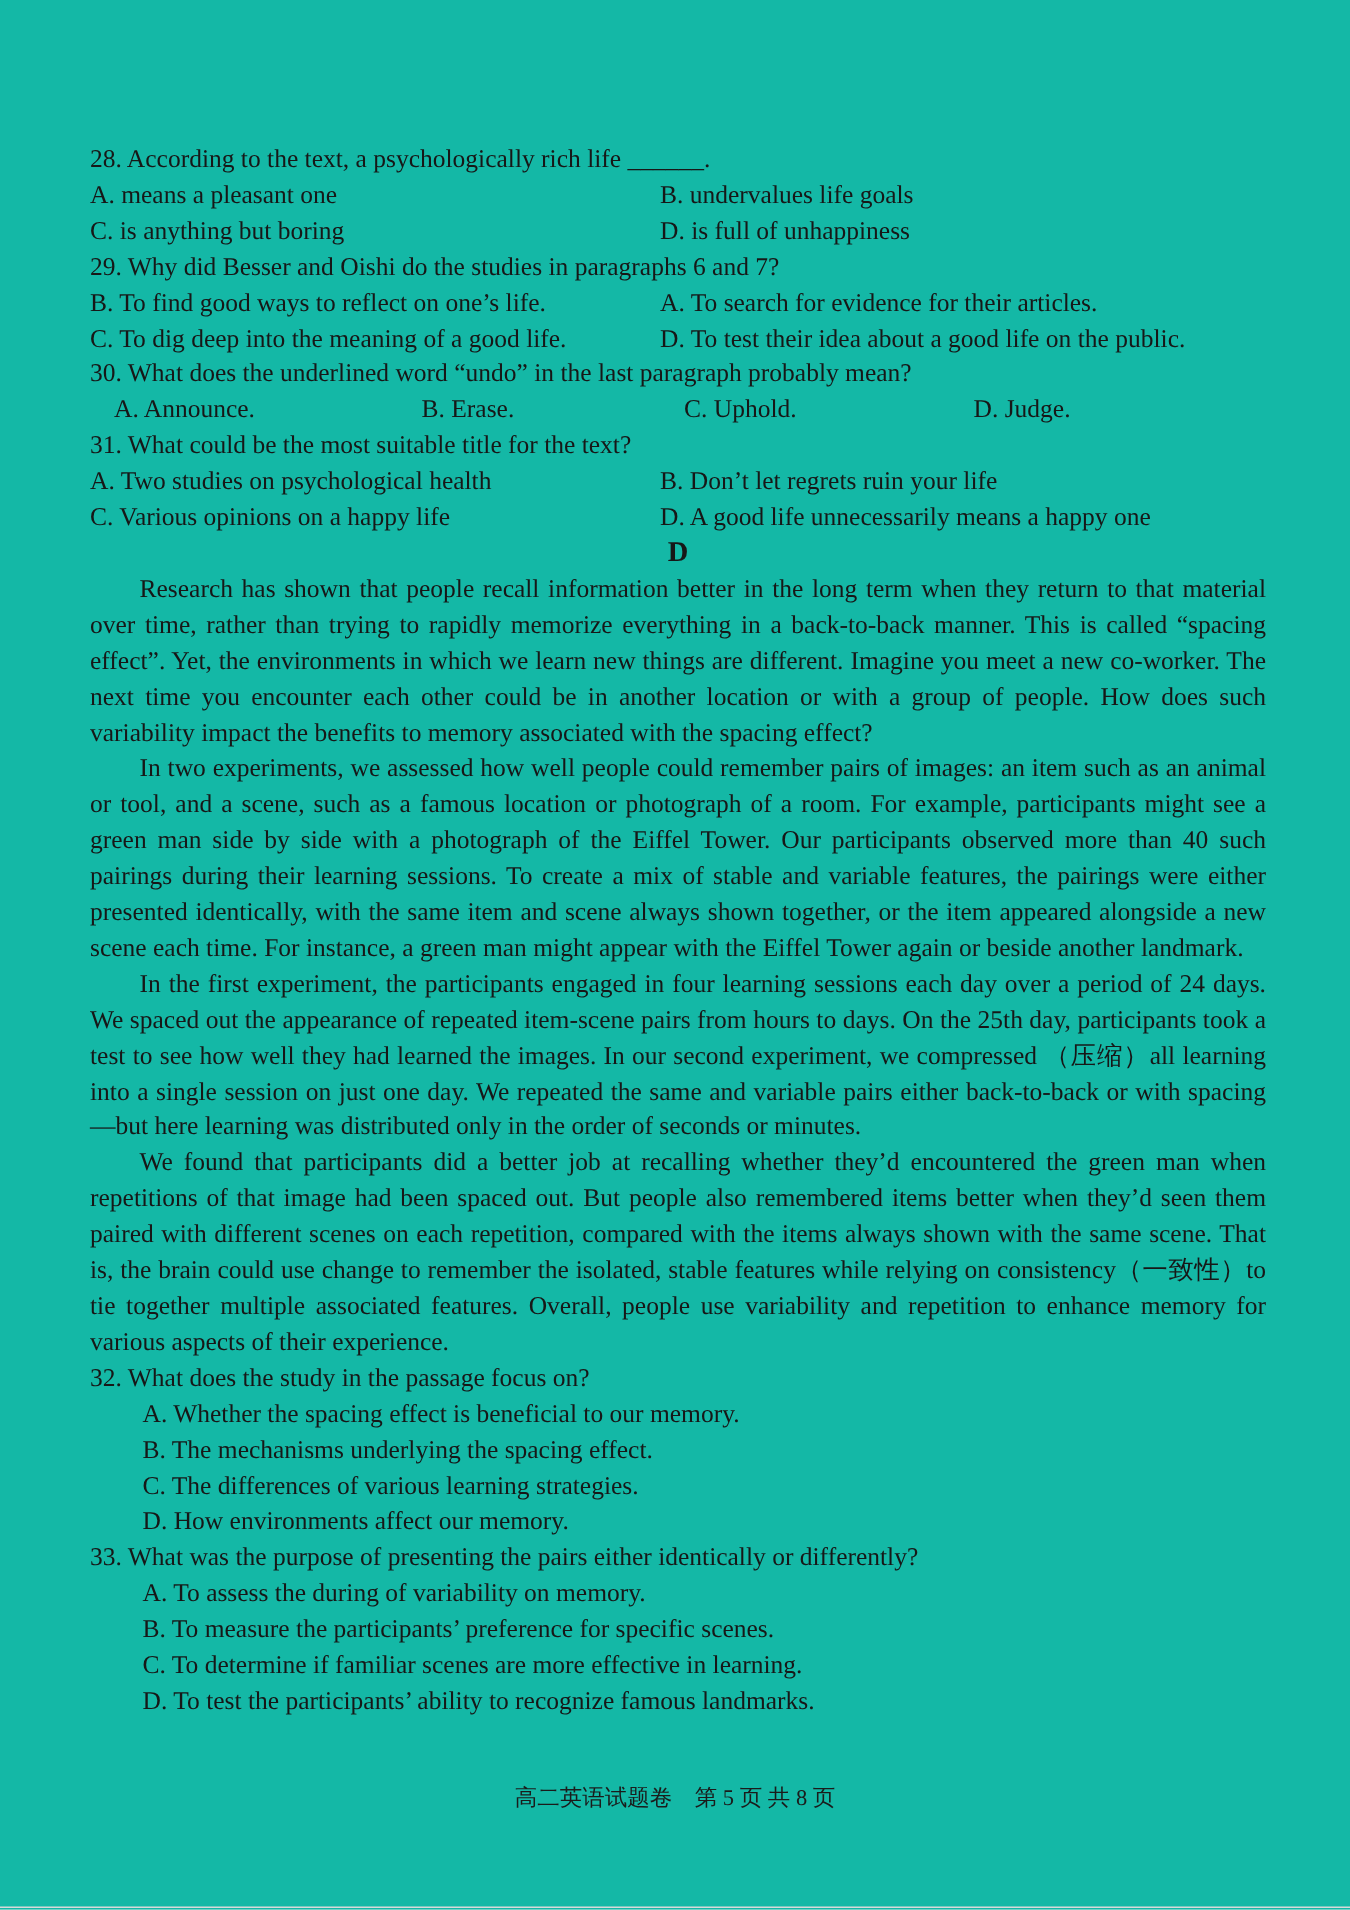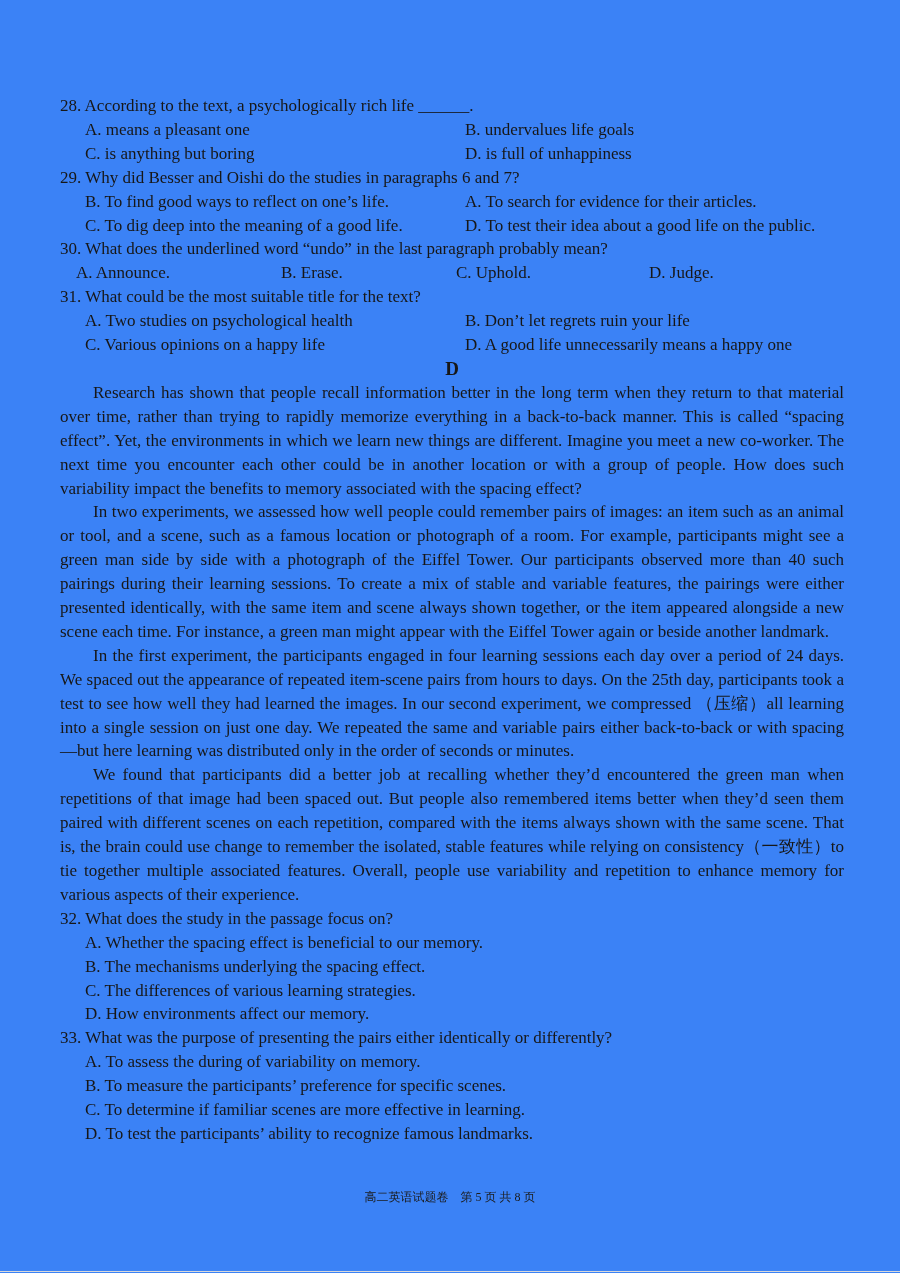--- a/index.html
+++ b/index.html
@@ -4,54 +4,53 @@
 <style>
   * { margin: 0; padding: 0; box-sizing: border-box; }
   html, body { background: #ffffff; }
   body {
     width: 900px; height: 1273px;
     position: relative;
     font-family: "Liberation Serif", "DejaVu Serif", serif;
     color: #171717;
     overflow: hidden;
   }
-  .page { position: absolute; inset: 0; background: #3b82f6; }
+  .page { position: absolute; inset: 0; background: #14b8a6; }
   .content {
     position: absolute;
     left: 60px; top: 94px; width: 784px;
     font-size: 17px; line-height: 23.9px;
   }
   .q-stem { white-space: nowrap; }
   .opts2 {
-    margin-left: 25px;
     display: grid;
     grid-template-columns: 380px 1fr;
   }
   .opts2 span { white-space: nowrap; }
   .opts4 {
     margin-left: 16px;
     display: grid;
     grid-template-columns: 205px 175px 193px 1fr;
   }
   .opts4 span { white-space: nowrap; }
-  .opts1 span { display: block; margin-left: 25px; white-space: nowrap; }
+  .opts1 span { display: block; margin-left: 35px; white-space: nowrap; }
   .passage-heading {
     text-align: center;
     font-weight: bold;
     font-size: 19px;
   }
   .para {
     text-align: justify;
     text-indent: 33px;
   }
   .footer {
     position: absolute;
     top: 1189px; left: 0; width: 900px;
     text-align: center;
-    font-size: 12px;
+    font-size: 15px;
     color: #1b1b1b;
   }
   .bottom-line {
     position: absolute;
     left: 0; bottom: 1px; width: 900px; height: 1px;
     background: #d9d9d9;
   }
 </style>
 </head>
 <body>

